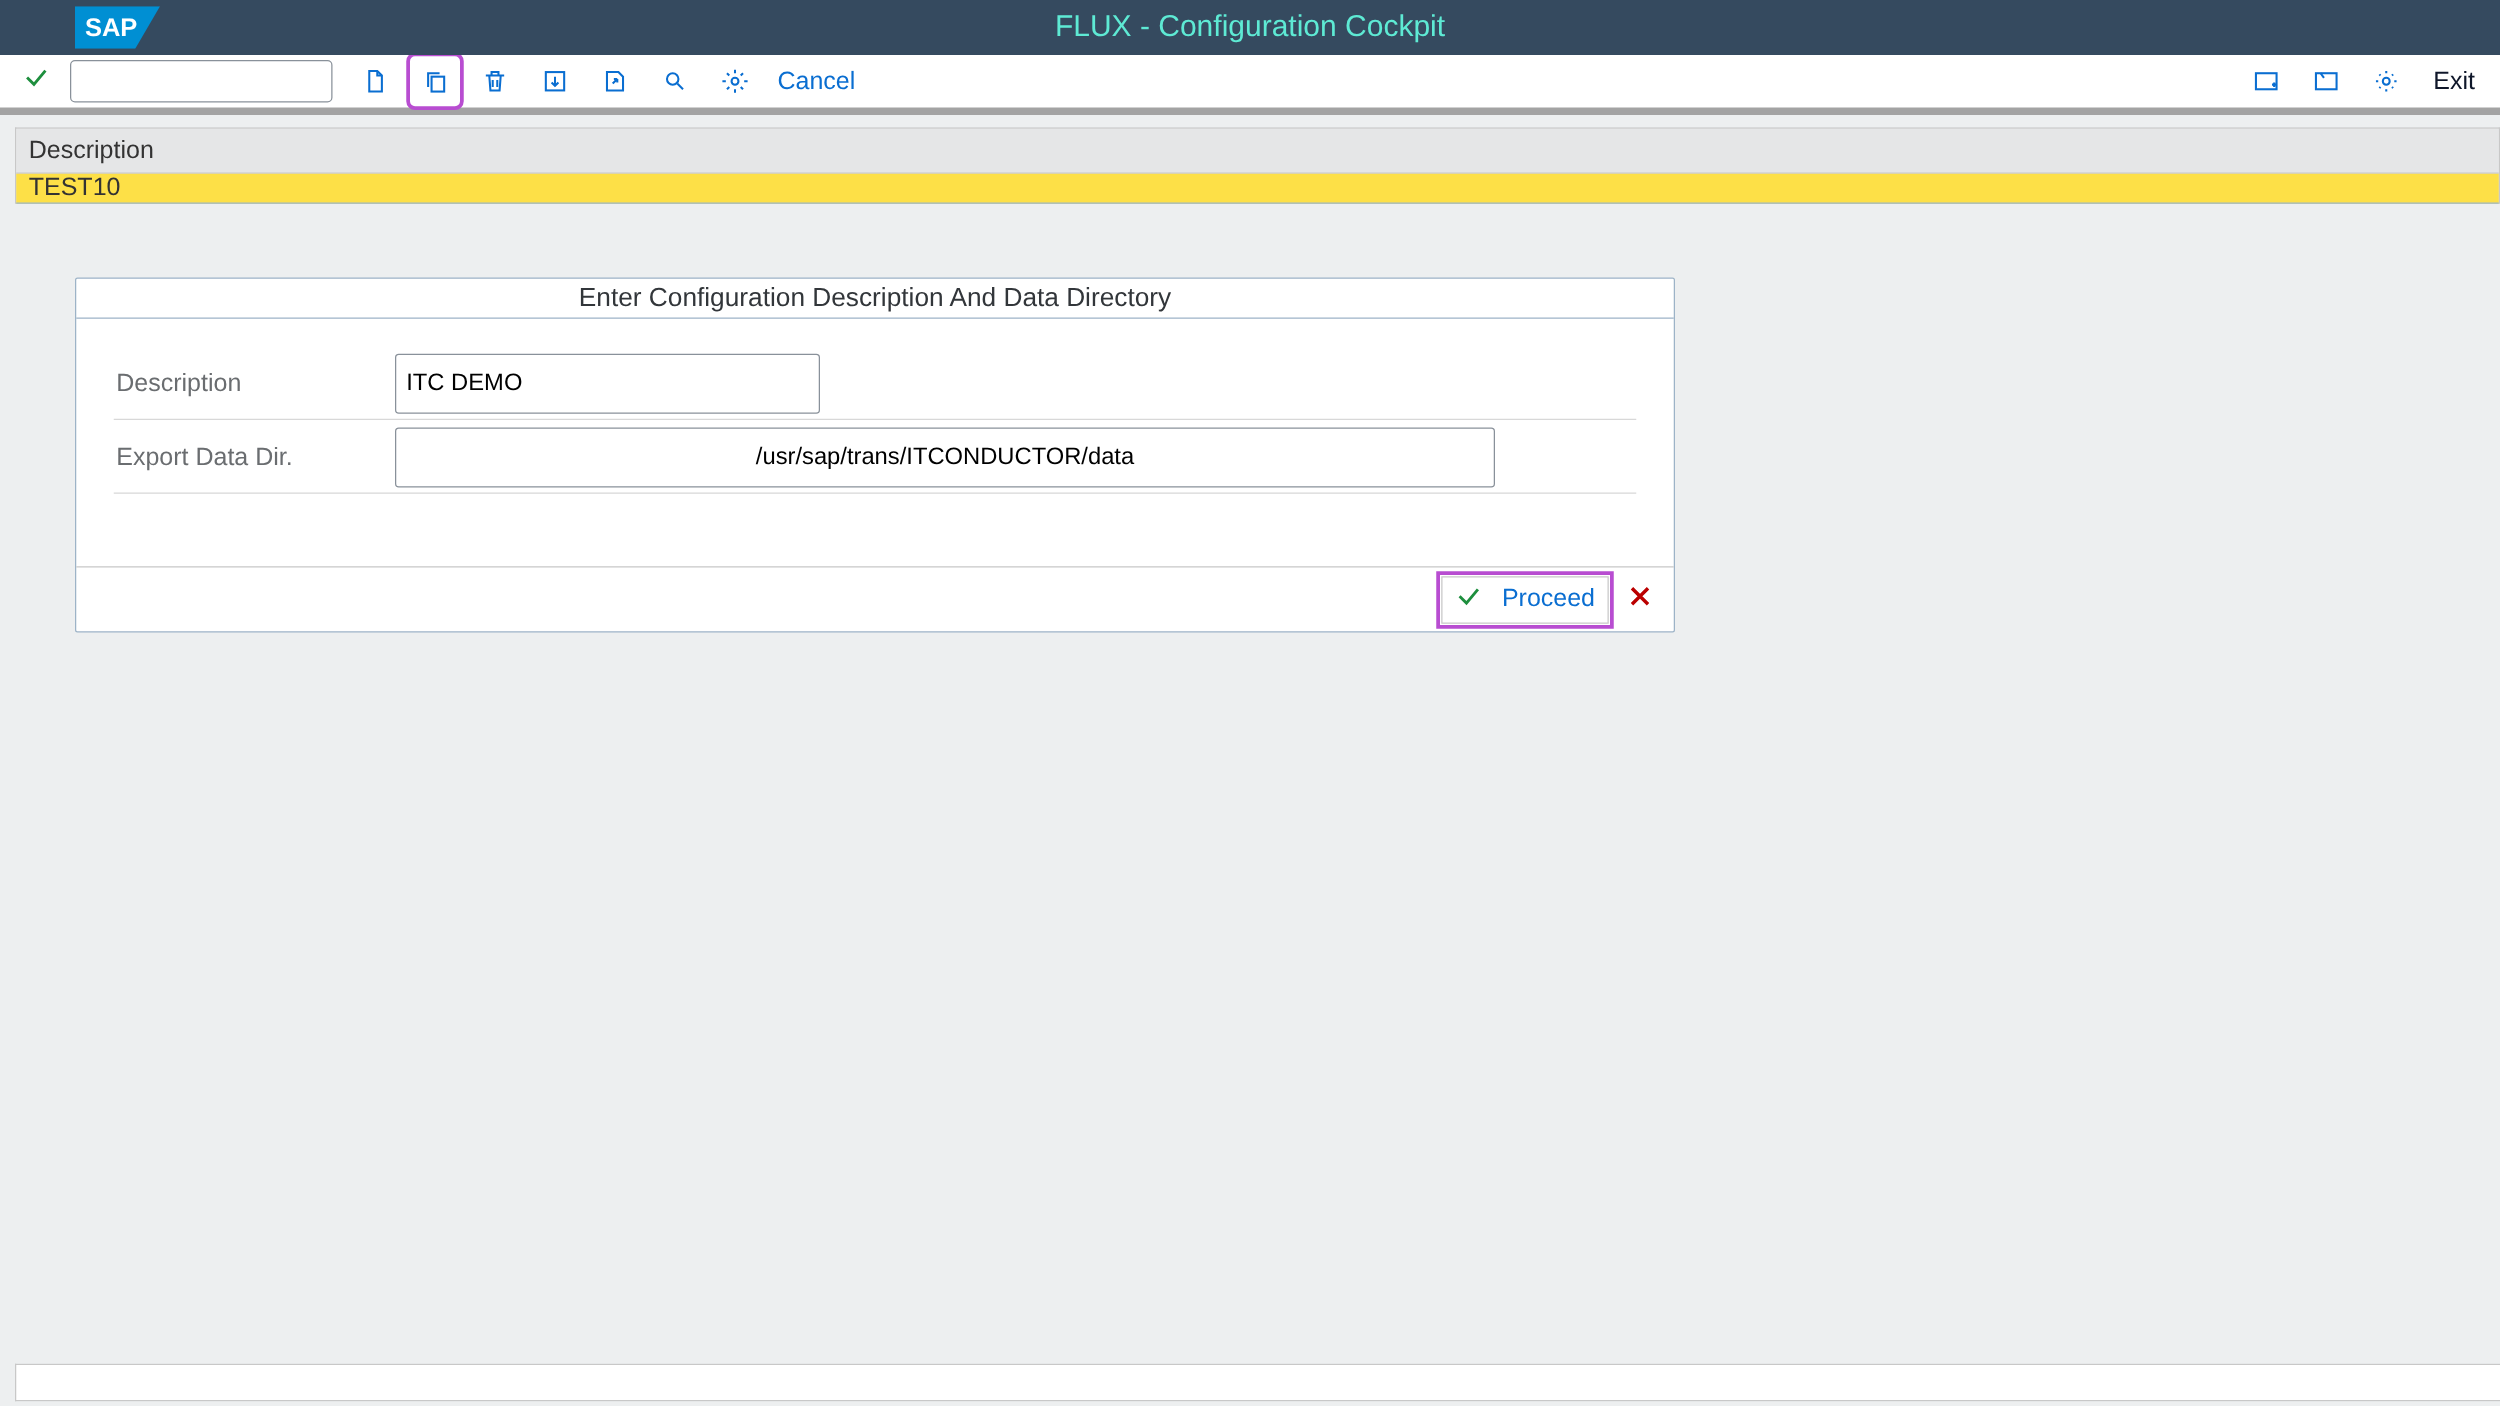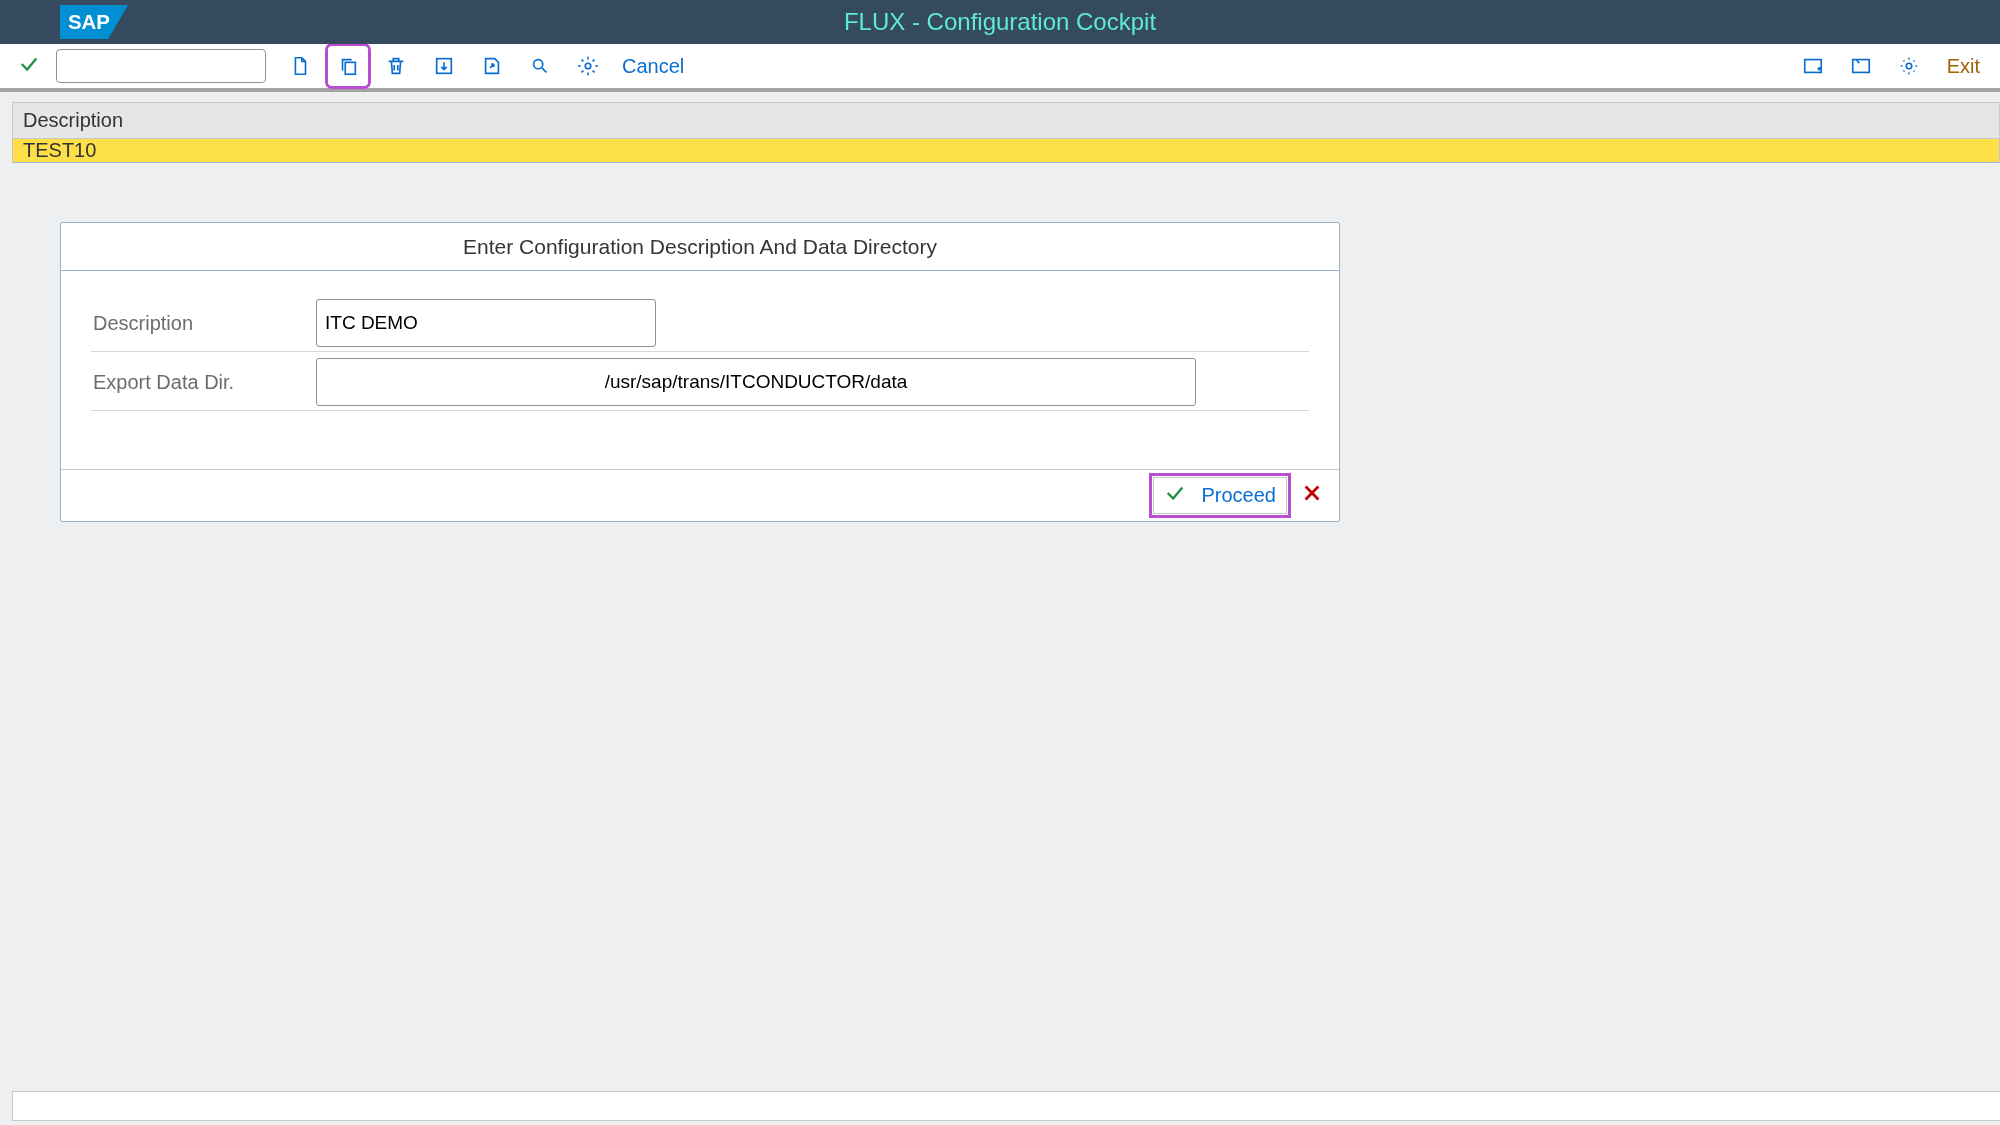--- a/index.html
+++ b/index.html
@@ -42,21 +42,21 @@
     transform: translateX(-50%);
     font-size: 24px;
     font-weight: 400;
     color: #5eead4;
   }
   
   .toolbar {
     display: flex;
     align-items: center;
     height: 48px;
-    border-bottom: 4px solid #a3a3a3;
+    border-bottom: 6px solid #a3a3a3;
     padding: 0 12px;
     background: #fff;
   }
   .toolbar .spacer { flex: 1; }
   .tb-btn {
     display: inline-flex;
     align-items: center;
     justify-content: center;
     height: 36px;
     min-width: 36px;
@@ -80,21 +80,21 @@
     border-radius: 4px;
     margin: 0 10px;
     padding: 0 8px;
     background: #fff;
     cursor: pointer;
   }
   .dd-field .dd-text { flex: 1; color: #333; }
   .green-check { color: #1e8f3e; margin: 0 6px; }
   .cancel-btn { color: #0a6ed1; font-size: 20px; padding: 0 10px; cursor: pointer; }
   .right-tb { display: flex; align-items: center; }
-  .exit-btn { color: #a16207; font-size: 20px; padding: 0 8px; margin-left: 6px; cursor: pointer; }
+  .exit-btn { color: #0f172a; font-size: 20px; padding: 0 8px; margin-left: 6px; cursor: pointer; }
   
   .content {
     background: #edeff0;
     height: calc(1125px - 44px - 48px);
     padding: 10px 0 0 12px;
     position: relative;
   }
   .desc-panel {
     background: #e5e6e7;
     border: 1px solid #c8c8c8;
@@ -120,21 +120,21 @@
     top: 130px;
     width: 1280px;
     background: #fff;
     border: 1px solid #9db3c7;
     border-radius: 2px;
     box-shadow: 0 0 0 rgba(0,0,0,0);
   }
   .dlg-head {
     display: flex;
     align-items: center;
-    height: 48px;
+    height: 32px;
     border-bottom: 1px solid #9db3c7;
     position: relative;
   }
   .dlg-menu {
     width: 44px;
     display: flex; align-items: center; justify-content: center;
     color: #0a6ed1;
     cursor: pointer;
   }
   .dlg-title {

